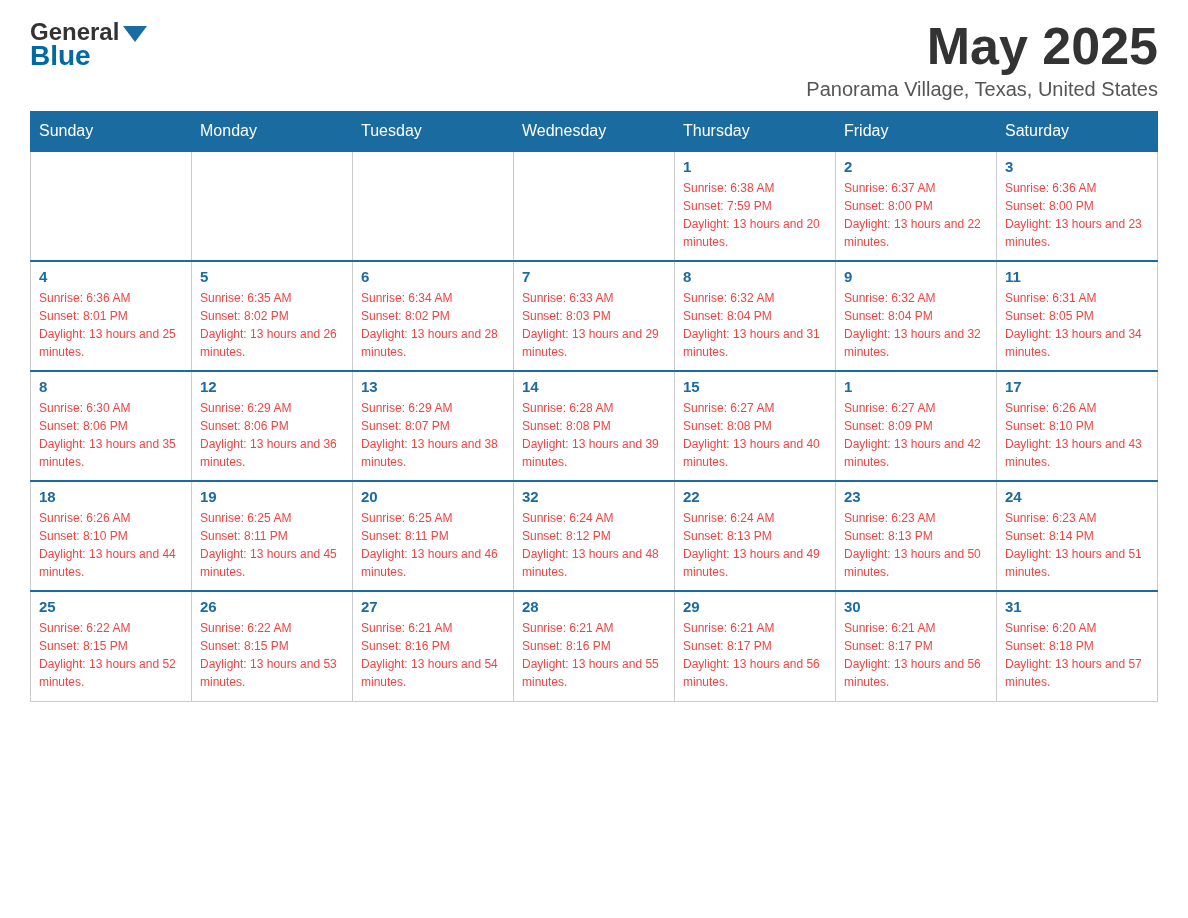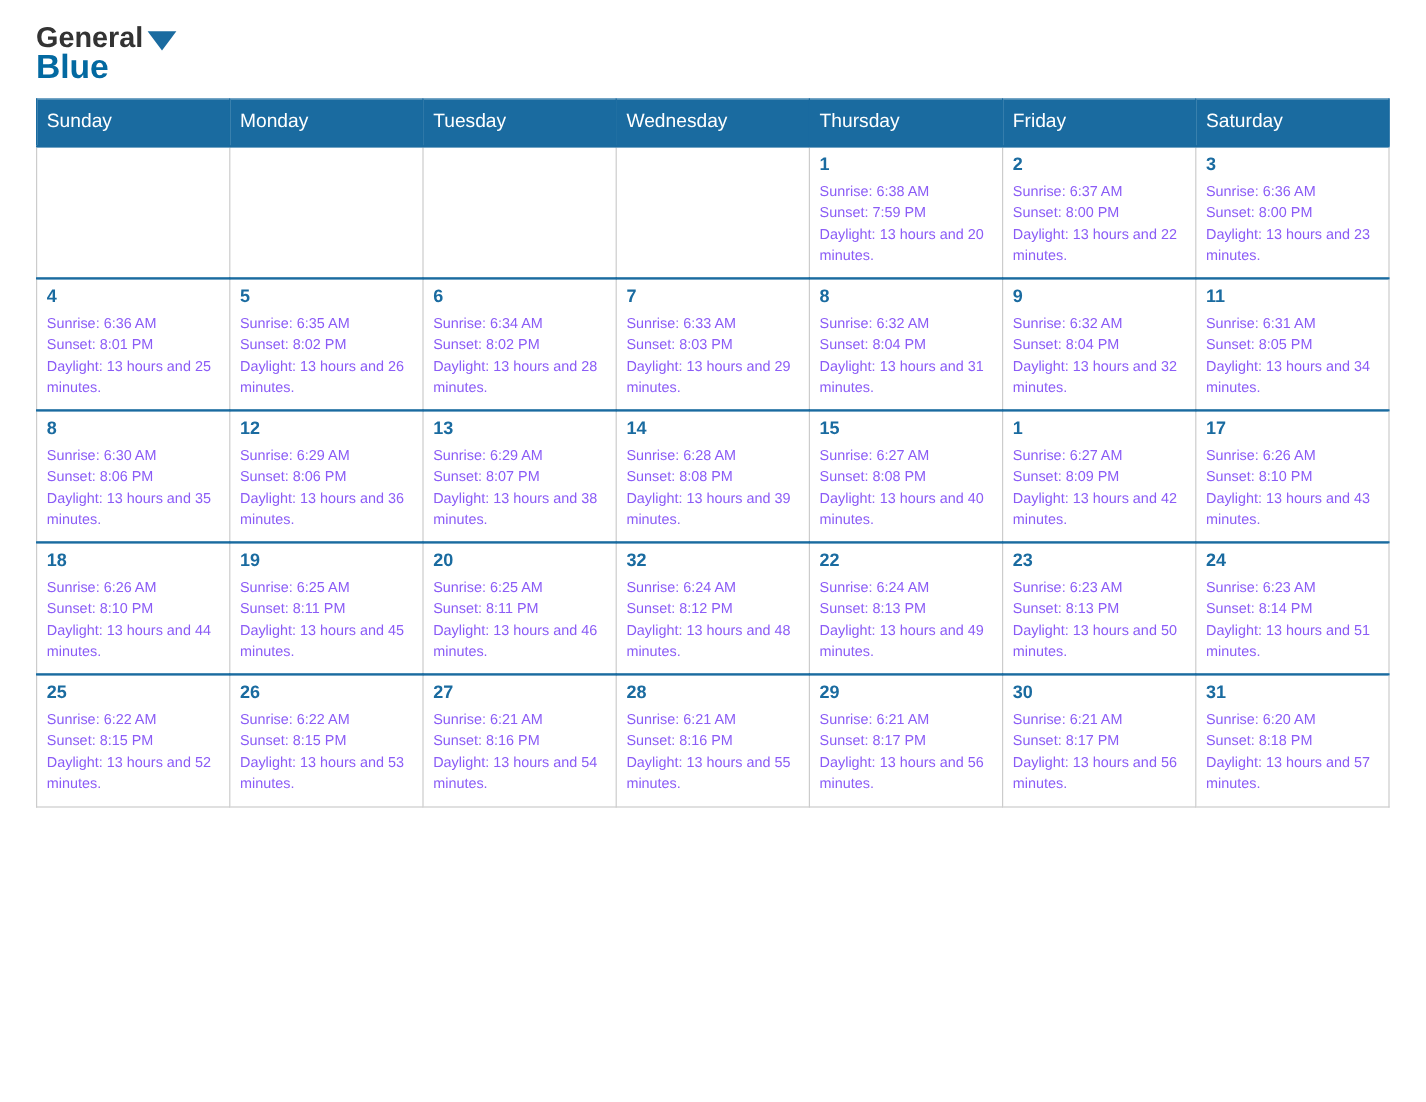--- a/index.html
+++ b/index.html
@@ -82,21 +82,21 @@
     }
     .day-num {
       font-size: 15px;
       font-weight: bold;
       color: #1a6ba0;
       display: block;
       margin-bottom: 4px;
     }
     .day-info {
       font-size: 12px;
-      color: #8b5cf6;
+      color: #ef4444;
       line-height: 1.5;
     }
     tr {
       border-bottom: 2px solid #1a6ba0;
       border-radius: 12px;
     }
     tbody tr:last-child {
       border-bottom: none;
     }
     .empty-cell {
@@ -106,20 +106,24 @@
 </head>
 <body>
 
 <div class="header">
   <div class="logo">
     <div class="logo-top">
       <span>General</span>
       <div class="logo-arrow"></div>
     </div>
     <div class="logo-bottom">Blue</div>
+  </div>
+  <div class="title-block">
+    <div class="month-title">May 2025</div>
+    <div class="location">Panorama Village, Texas, United States</div>
   </div>
 </div>
 
 <table>
   <thead>
     <tr>
     <th>Sunday</th>
         <th>Monday</th>
         <th>Tuesday</th>
         <th>Wednesday</th>

